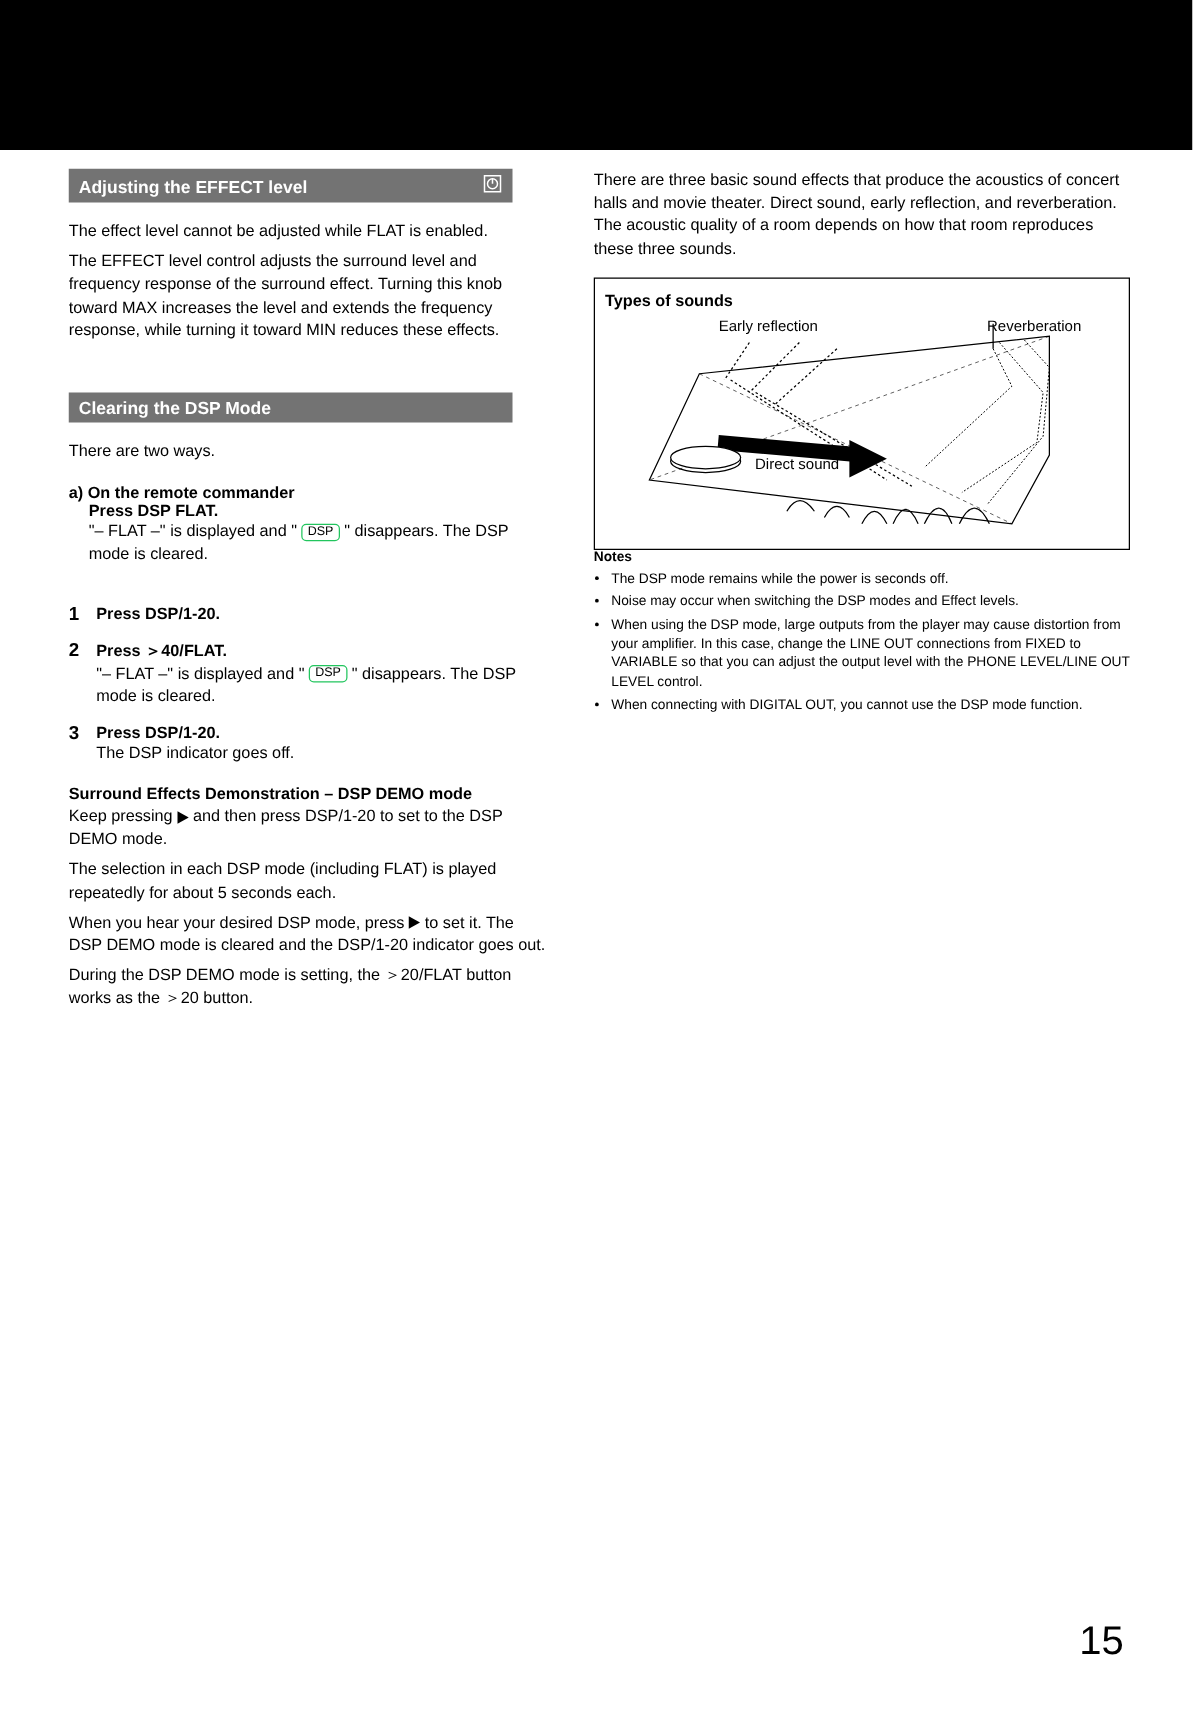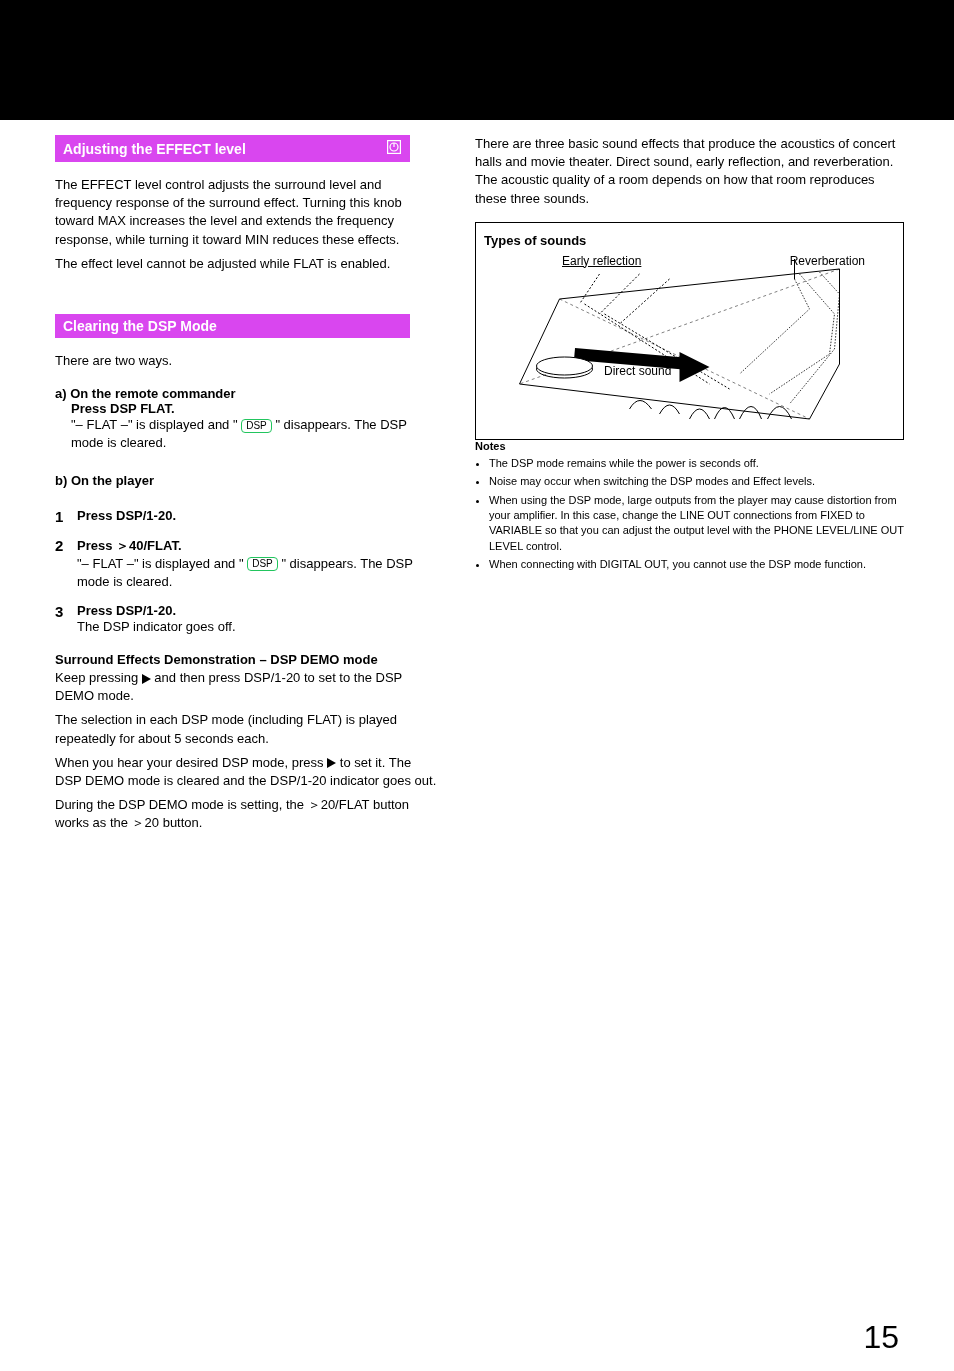--- a/index.html
+++ b/index.html
@@ -26,21 +26,21 @@
     .column {
       flex: 1;
     }
     .col-left {
       flex: 0 0 385px;
     }
     .col-right {
       flex: 1;
     }
     .section-header {
-      background: #d946ef;
+      background: #737373;
       color: #fff;
       font-weight: bold;
       font-size: 14px;
       padding: 4px 8px;
       margin-bottom: 14px;
       display: flex;
       justify-content: space-between;
       align-items: center;
     }
     .section-header-left {
@@ -171,22 +171,22 @@
       <span>Adjusting the EFFECT level</span>
       <span>
         <svg class="knob-icon" viewBox="0 0 20 20">
             <rect x="2" y="2" width="16" height="16" fill="none" stroke="#fff" stroke-width="1.5"></rect>
             <circle cx="10" cy="10" r="5" fill="none" stroke="#fff" stroke-width="1.5"></circle>
             <line x1="10" y1="5" x2="10" y2="10" stroke="#fff" stroke-width="1.5"></line>
           </svg>
       </span>
     </div>
 
+    <p class="body-text">The effect level cannot be adjusted while FLAT is enabled.</p>
     <p class="body-text">The EFFECT level control adjusts the surround level and frequency response of the surround effect. Turning this knob toward MAX increases the level and extends the frequency response, while turning it toward MIN reduces these effects.</p>
-    <p class="body-text">The effect level cannot be adjusted while FLAT is enabled.</p>
 
     <div class="block-spacer"></div>
 
     <div class="section-header section-header-left">
       <span>Clearing the DSP Mode</span>
     </div>
 
     <p class="body-text">There are two ways.</p>
 
     <div style="height:10px"></div>
@@ -198,23 +198,20 @@
         <span class="body-text">
           <span>"– FLAT –" is displayed and "</span>
           <span class="dsp-button">DSP</span>
           <span>" disappears. The DSP mode is cleared.</span>
         </span>
       </div>
     </div>
 
     <div style="height:10px"></div>
 
-    <div class="sub-item">
-      <span class="label">b) On the player</span>
-    </div>
 
     <div style="height:10px"></div>
 
     <div class="step-row">
       <div class="step-num">1</div>
       <div class="step-body">
         <div class="bold">Press DSP/1-20.</div>
       </div>
     </div>
 
@@ -255,21 +252,21 @@
   </div>
 
   <div class="column col-right">
 
 
     <p class="body-text">There are three basic sound effects that produce the acoustics of concert halls and movie theater. Direct sound, early reflection, and reverberation. The acoustic quality of a room depends on how that room reproduces these three sounds.</p>
 
     <div class="types-box">
       <div class="types-title">Types of sounds</div>
       <div class="types-diagram">
-        <div class="diagram-label" style="left:78px; top:0;text-decoration:underline;">Early reflection</div>
+        <div class="diagram-label" style="left:91px; top:0;">Early reflection</div>
         <div class="diagram-label" style="right:30px; top:0;">Reverberation</div>
         <div class="diagram-label" style="left:120px; top:110px;">Direct sound</div>
         <svg class="diagram-svg" viewBox="0 0 400 175">
           <path d="M 70 45 L 350 15 L 350 110 L 320 165 L 30 130 Z" fill="none" stroke="#000" stroke-width="1"></path>
           <line x1="70" y1="45" x2="320" y2="165" stroke="#000" stroke-width="0.5" stroke-dasharray="3 3"></line>
           <line x1="350" y1="15" x2="30" y2="130" stroke="#000" stroke-width="0.5" stroke-dasharray="3 3"></line>
           <path d="M 85 100 L 200 110" stroke="#000" stroke-width="12" stroke-linecap="butt"></path>
           <polygon points="190,98 220,113 190,128" fill="#000"></polygon>
           <ellipse cx="75" cy="115" rx="28" ry="9" fill="none" stroke="#000" stroke-width="1"></ellipse>
           <ellipse cx="75" cy="112" rx="28" ry="9" fill="#fff" stroke="#000" stroke-width="1"></ellipse>

